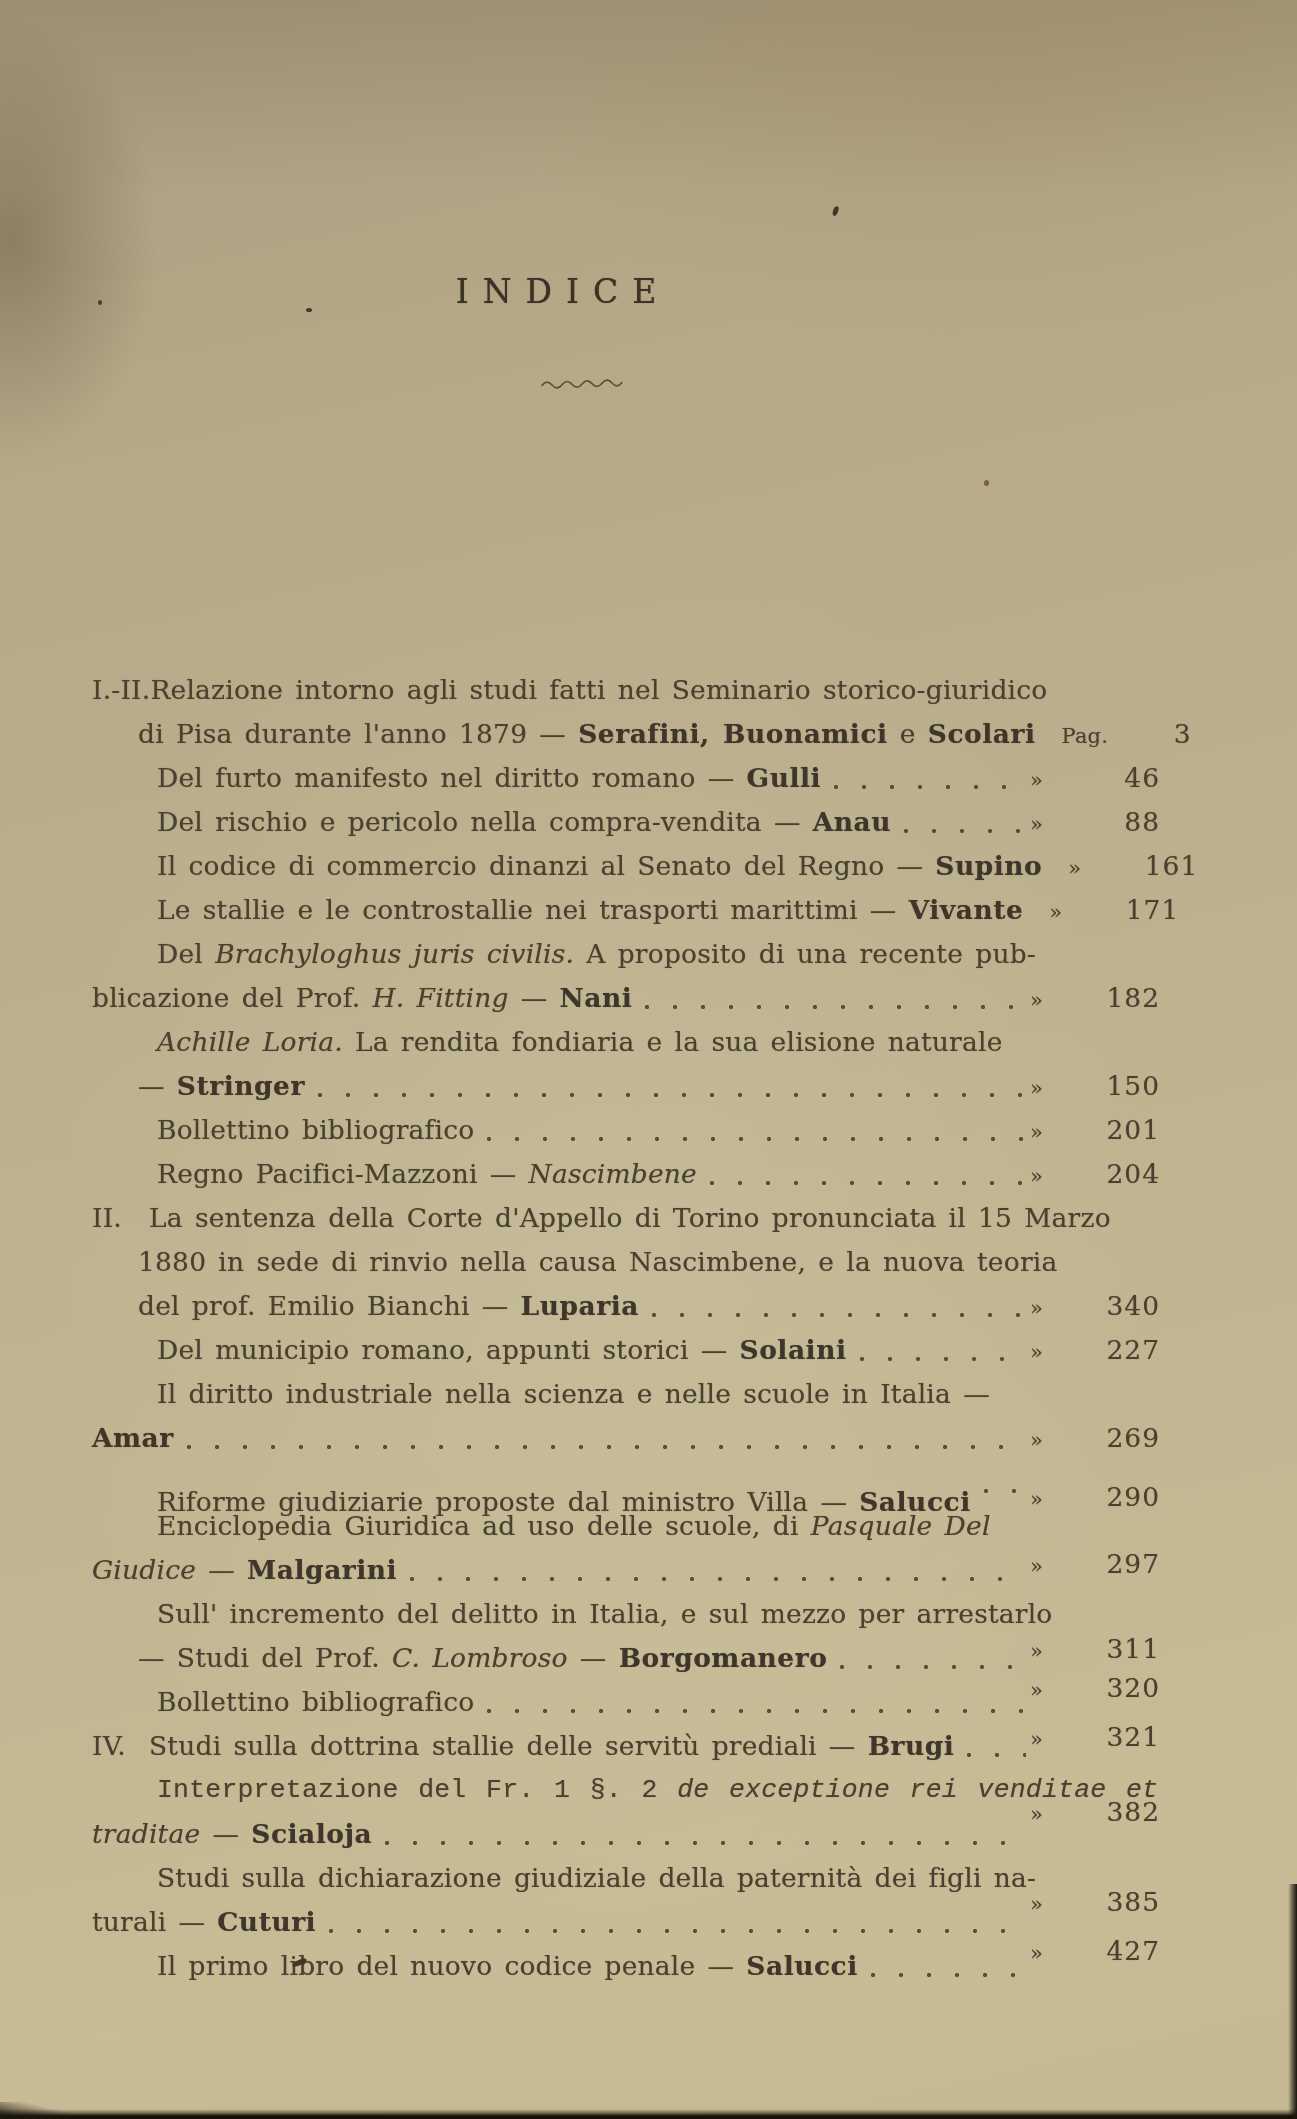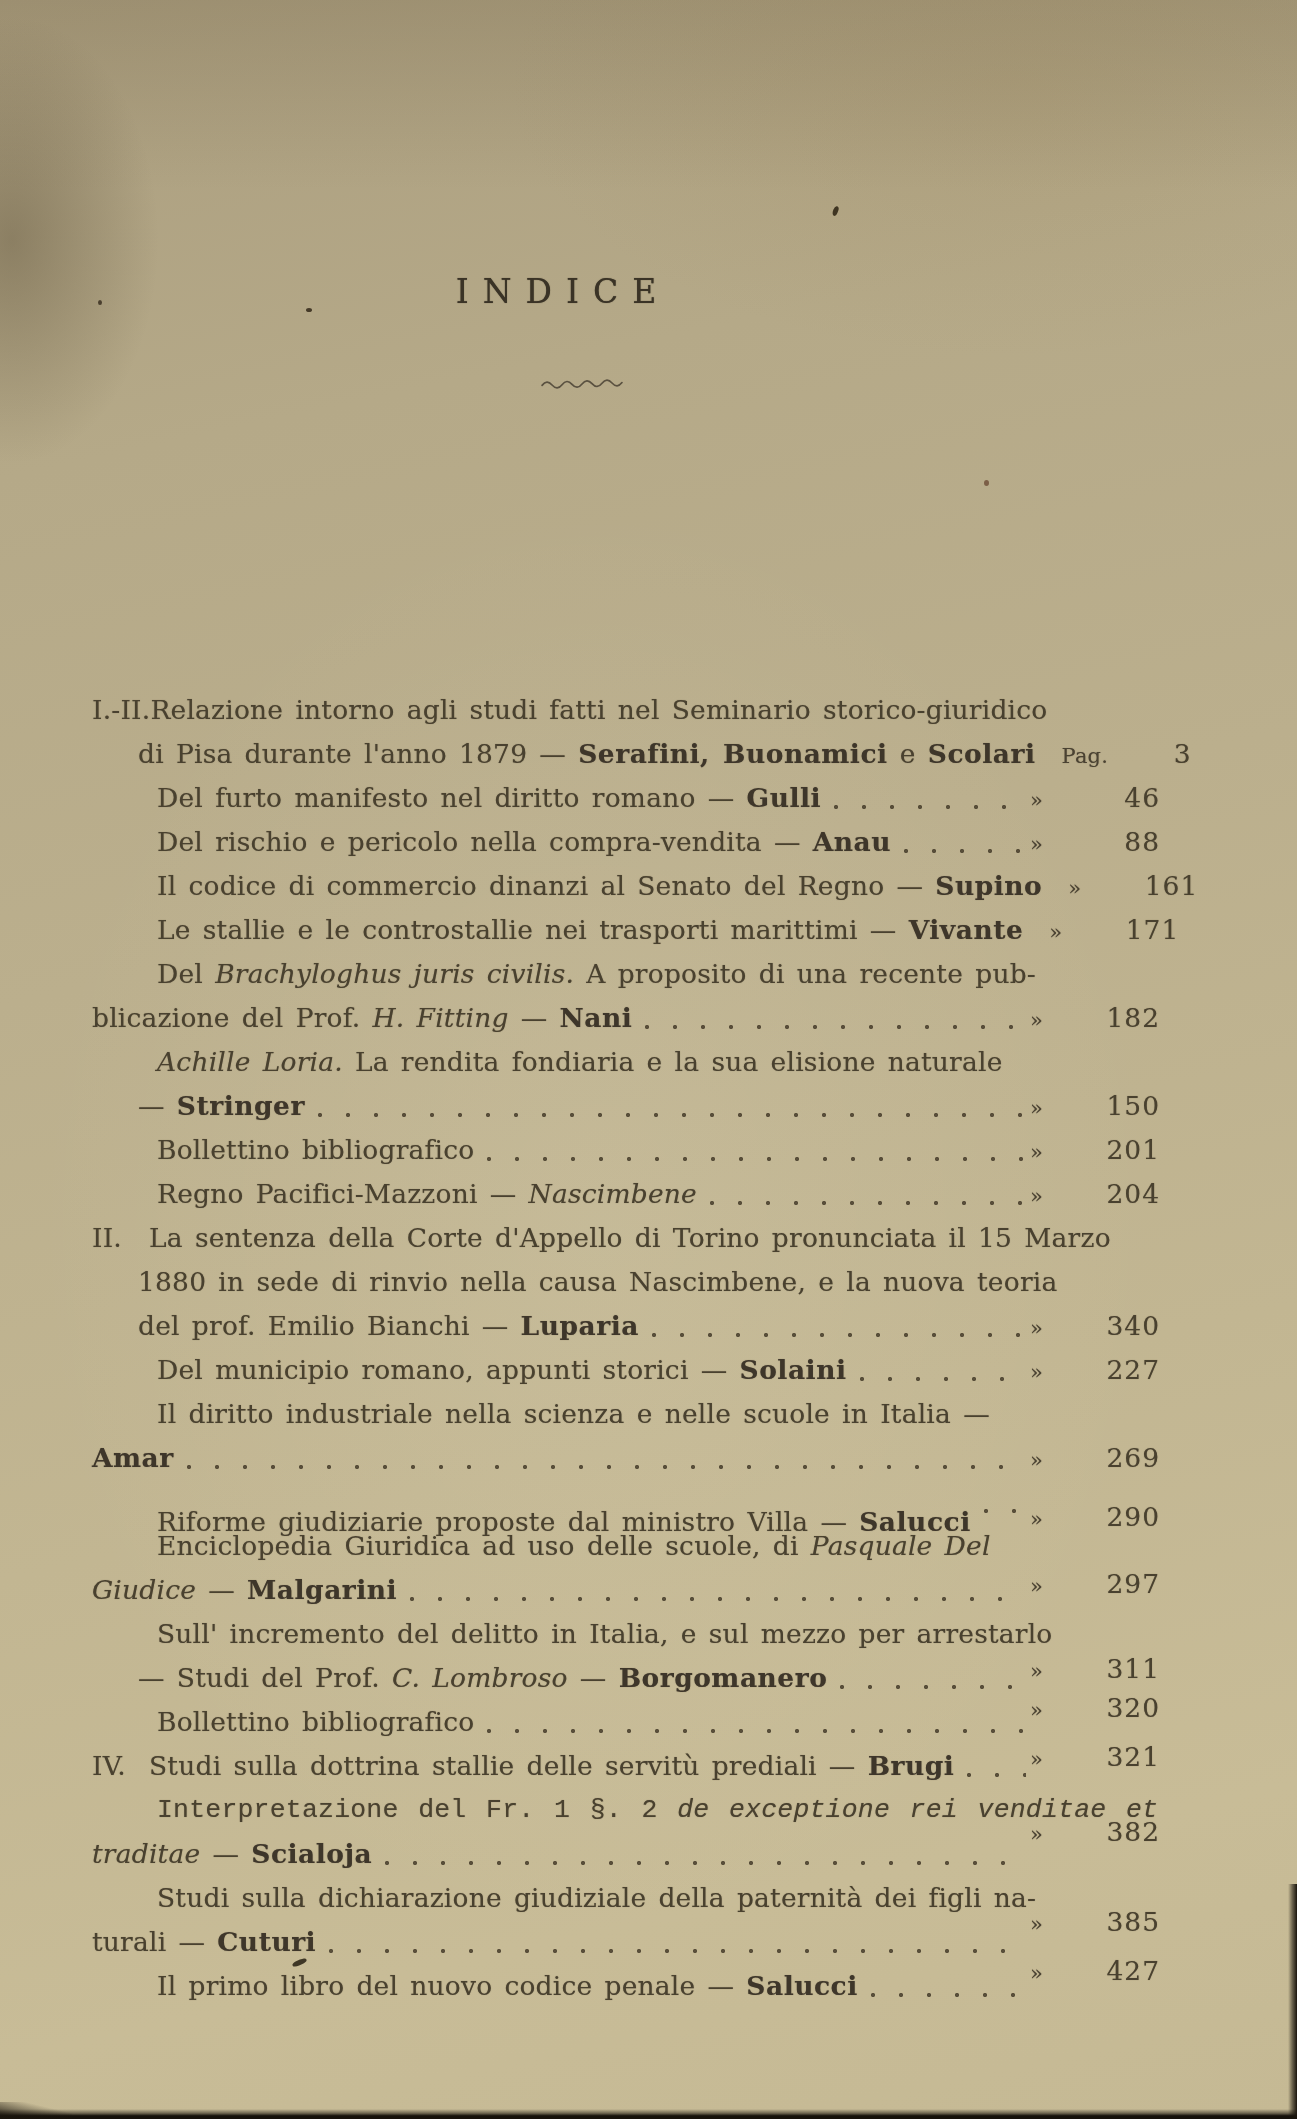--- a/index.html
+++ b/index.html
@@ -16,21 +16,21 @@
   }
   .sheet{position:absolute;inset:0;filter:blur(.35px);}
   .page-title{
     position:absolute;left:92px;top:272px;width:928px;
     text-align:center;font-size:33px;letter-spacing:14px;text-indent:14px;
     color:#3a3326;text-shadow:0 0 .9px rgba(58,51,38,.85);
   }
   .ornament{position:absolute;left:92px;top:374px;width:928px;text-align:center;}
   .ornament svg{display:inline-block;margin-left:52px;transform:rotate(-2deg);opacity:.85;}
   .toc{
-    position:absolute;left:92px;top:688px;width:1068px;
+    position:absolute;left:92px;top:668px;width:1068px;
     font-size:26.5px;word-spacing:3.5px;letter-spacing:.2px;
     text-shadow:0 0 1px rgba(66,56,40,.45);
   }
   .row{display:flex;align-items:baseline;height:44px;line-height:44px;position:relative;white-space:nowrap;}
   .lbl{flex:0 0 57px;}
   .txt{flex:0 0 auto;}
   .seg-b{font-weight:bold;letter-spacing:.5px;color:#3e362a;}
   .seg-i{font-style:italic;}
   .leader{flex:1 0 10px;align-self:flex-end;height:11px;margin:0 4px 7px 12px;}
   .leader.dots{

